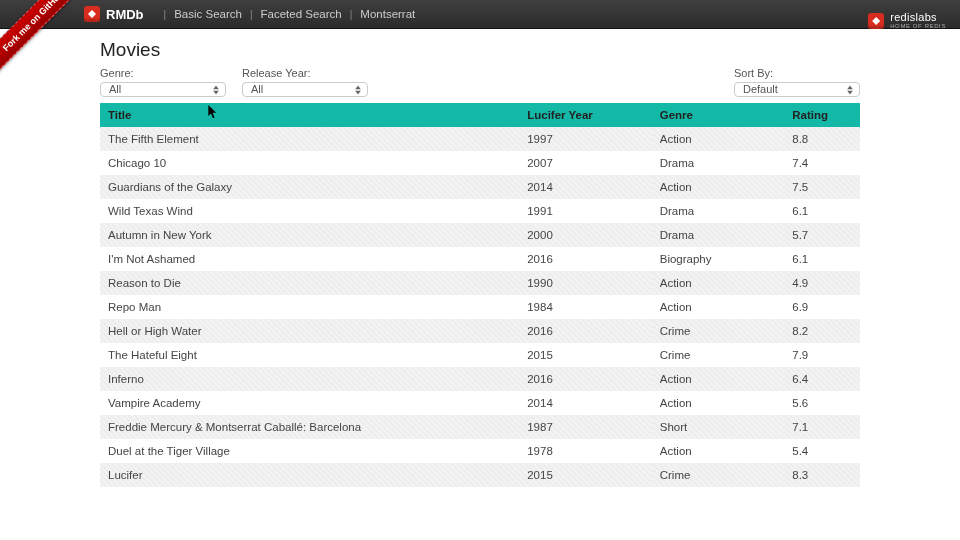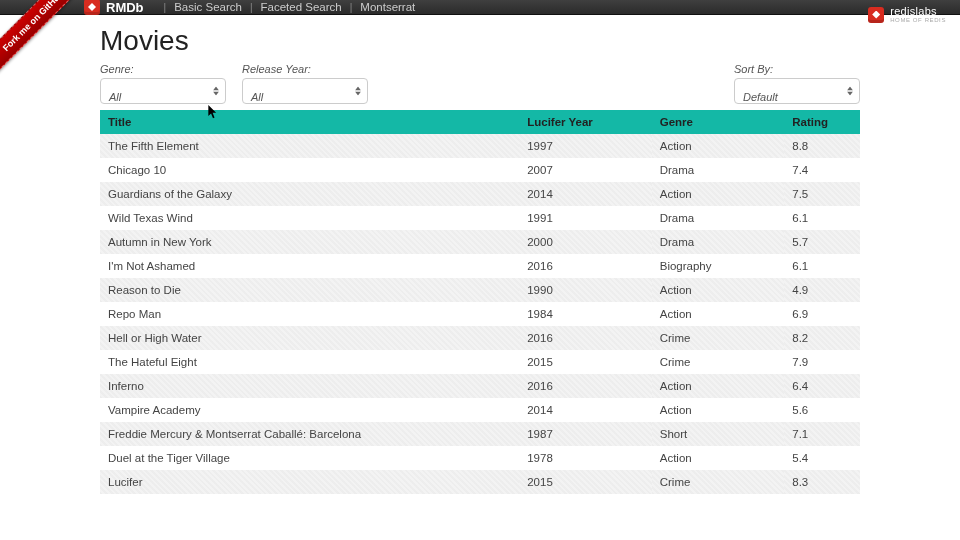--- a/index.html
+++ b/index.html
@@ -1,18 +1,18 @@
 <!DOCTYPE html>
 <html><head>
 <meta charset="utf-8">
 <style>
   * { box-sizing: border-box; margin: 0; padding: 0; }
   html, body { width: 960px; height: 540px; font-family: "Helvetica Neue", Helvetica, Arial, sans-serif; font-size: 12px; color: #333; background: #fff; overflow: hidden; }
   .topbar {
-    height: 15px;
+    height: 29px;
     background: linear-gradient(#3f3f3f, #2b2b2b);
     border-bottom: 1px solid #111;
     display: flex;
     align-items: center;
     padding: 0 14px;
     position: relative;
   }
   .brand-logo {
     width: 16px; height: 16px;
     background: #d82c20;
@@ -22,21 +22,21 @@
     position: relative;
     margin-left: 70px;
   }
   .brand-logo::before {
     content: ""; position: absolute; left: 4px; top: 4px; width: 8px; height: 8px; background: #fff; clip-path: polygon(50% 0, 100% 50%, 50% 100%, 0 50%);
   }
   .brand-name { color: #fff; font-weight: 600; font-size: 13px; margin-right: 12px; }
   .nav-links { display: flex; align-items: center; }
   .nav-sep { color: #888; margin: 0 8px; font-size: 10px; }
   .nav-link { color: #ccc; text-decoration: none; font-size: 11.5px; }
-  .right-brand { position: absolute; right: 14px; top: 0; height: 29px; display: flex; align-items: center; }
+  .right-brand { position: absolute; right: 14px; top: 0; height: 29px; display: flex; align-items: flex-end; }
   .rl-logo { width: 16px; height: 16px; background: #d82c20; border-radius: 3px; box-shadow: inset 0 -3px 0 rgba(0,0,0,0.15); margin-right: 6px; position: relative; }
   .rl-logo::before { content: ""; position: absolute; left: 4px; top: 4px; width: 8px; height: 8px; background: #fff; clip-path: polygon(50% 0, 100% 50%, 50% 100%, 0 50%); }
   .rl-text { display: flex; flex-direction: column; line-height: 1; }
   .rl-text .t1 { color: #fff; font-size: 11px; font-weight: 500; letter-spacing: 0.3px; }
   .rl-text .t2 { color: #aaa; font-size: 6px; letter-spacing: 0.6px; }
 
   
   .ribbon {
     position: absolute;
     left: -42px; top: 10px;
@@ -49,31 +49,31 @@
     font-weight: 600;
     padding: 5px 0;
     box-shadow: 0 1px 3px rgba(0,0,0,0.4);
     border-top: 1px dashed rgba(255,255,255,0.4);
     border-bottom: 1px dashed rgba(255,255,255,0.4);
     z-index: 50;
   }
   .ribbon-wrap { position: absolute; left: 0; top: 0; width: 110px; height: 110px; overflow: hidden; z-index: 50; }
 
   .container { width: 760px; margin: 0 auto; }
-  h1.page-title { font-size: 28px; font-weight: 400; margin: 10px 0 6px; color: #222; }
-  .filters { display: flex; gap: 16px; margin-bottom: 6px; font-style: italic; }
+  h1.page-title { font-size: 19px; font-weight: 400; margin: 10px 0 6px; color: #222; }
+  .filters { display: flex; gap: 16px; margin-bottom: 6px; }
   .field { display: flex; flex-direction: column; }
   .field-label { font-size: 11px; color: #555; margin-bottom: 3px; }
   .select {
     position: relative;
-    height: 26px;
+    height: 15px;
     border: 1px solid #ccc;
     border-radius: 4px;
     background: #fff;
-    display: flex; align-items: flex-end;
+    display: flex; align-items: flex-start;
     padding: 0 24px 0 8px;
     font-size: 11px;
     color: #555;
     user-select: none;
   }
   .select.w-sm { width: 126px; }
   .select .chev {
     position: absolute; right: 6px; top: 50%; transform: translateY(-50%);
     display: flex; flex-direction: column; gap: 1px;
   }

